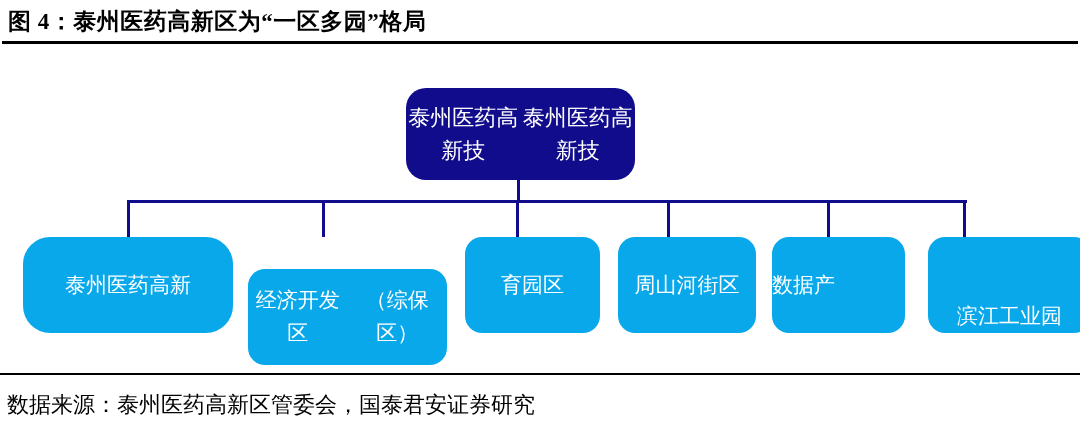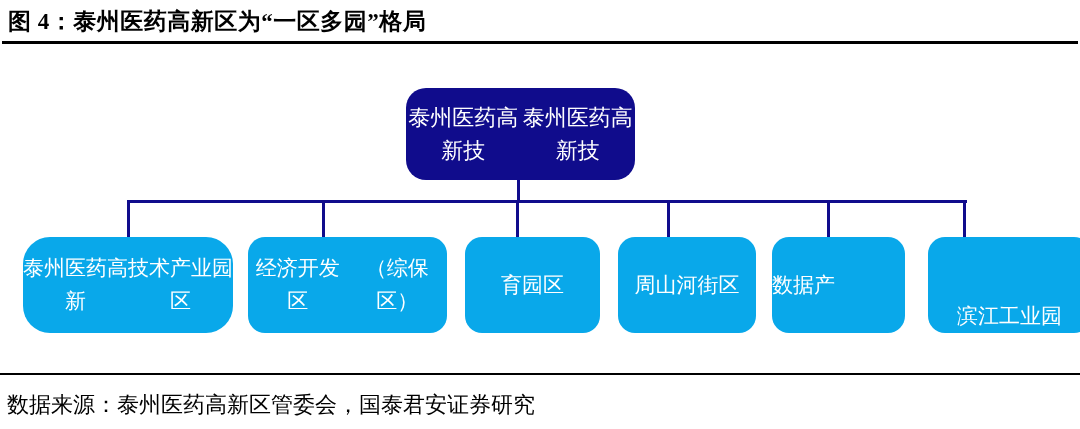--- a/index.html
+++ b/index.html
@@ -63,21 +63,21 @@
   .child-node {
     top: 237px;
     height: 96px;
     background: var(--cyan);
     border-radius: 17px;
     font-size: 21px;
     line-height: 1.55;
     font-weight: 500;
   }
   .child-1 { left: 23px;  width: 210px; border-radius: 27px; }
-  .child-2 { left: 248px; width: 199px; }
+  .child-2 { left: 248px; width: 199px; margin-top: 32px; }
   .child-3 { left: 465px; width: 135px; }
   .child-4 { left: 618px; width: 138px; }
   .child-5 { left: 772px; width: 133px; justify-content: space-between; }
   .child-6 { left: 928px; width: 163px; align-items: flex-end; }
   
   .connector { position: absolute; background: var(--navy); }
   .stem { left: 517px; top: 180px; width: 3px; height: 22px; }
   .bus  { left: 128px; top: 200px; width: 839px; height: 3px; }
   .drop { top: 200px; width: 3px; height: 37px; }
   .drop-1 { left: 127px; }
@@ -123,21 +123,20 @@
     <div class="connector bus"></div>
     <div class="connector drop drop-1"></div>
     <div class="connector drop drop-2"></div>
     <div class="connector drop drop-3"></div>
     <div class="connector drop drop-4"></div>
     <div class="connector drop drop-5"></div>
     <div class="connector drop drop-6"></div>
 
     <div class="node child-node child-1">
       <span class="line">泰州医药高新</span>
-      <span class="line">技术产业园区</span>
     </div>
 
     <div class="node child-node child-2">
       <span class="line">经济开发区</span>
       <span class="line">（综保区）</span>
     </div>
 
     <div class="node child-node child-3">
       <span class="line">育园区</span>
     </div>

